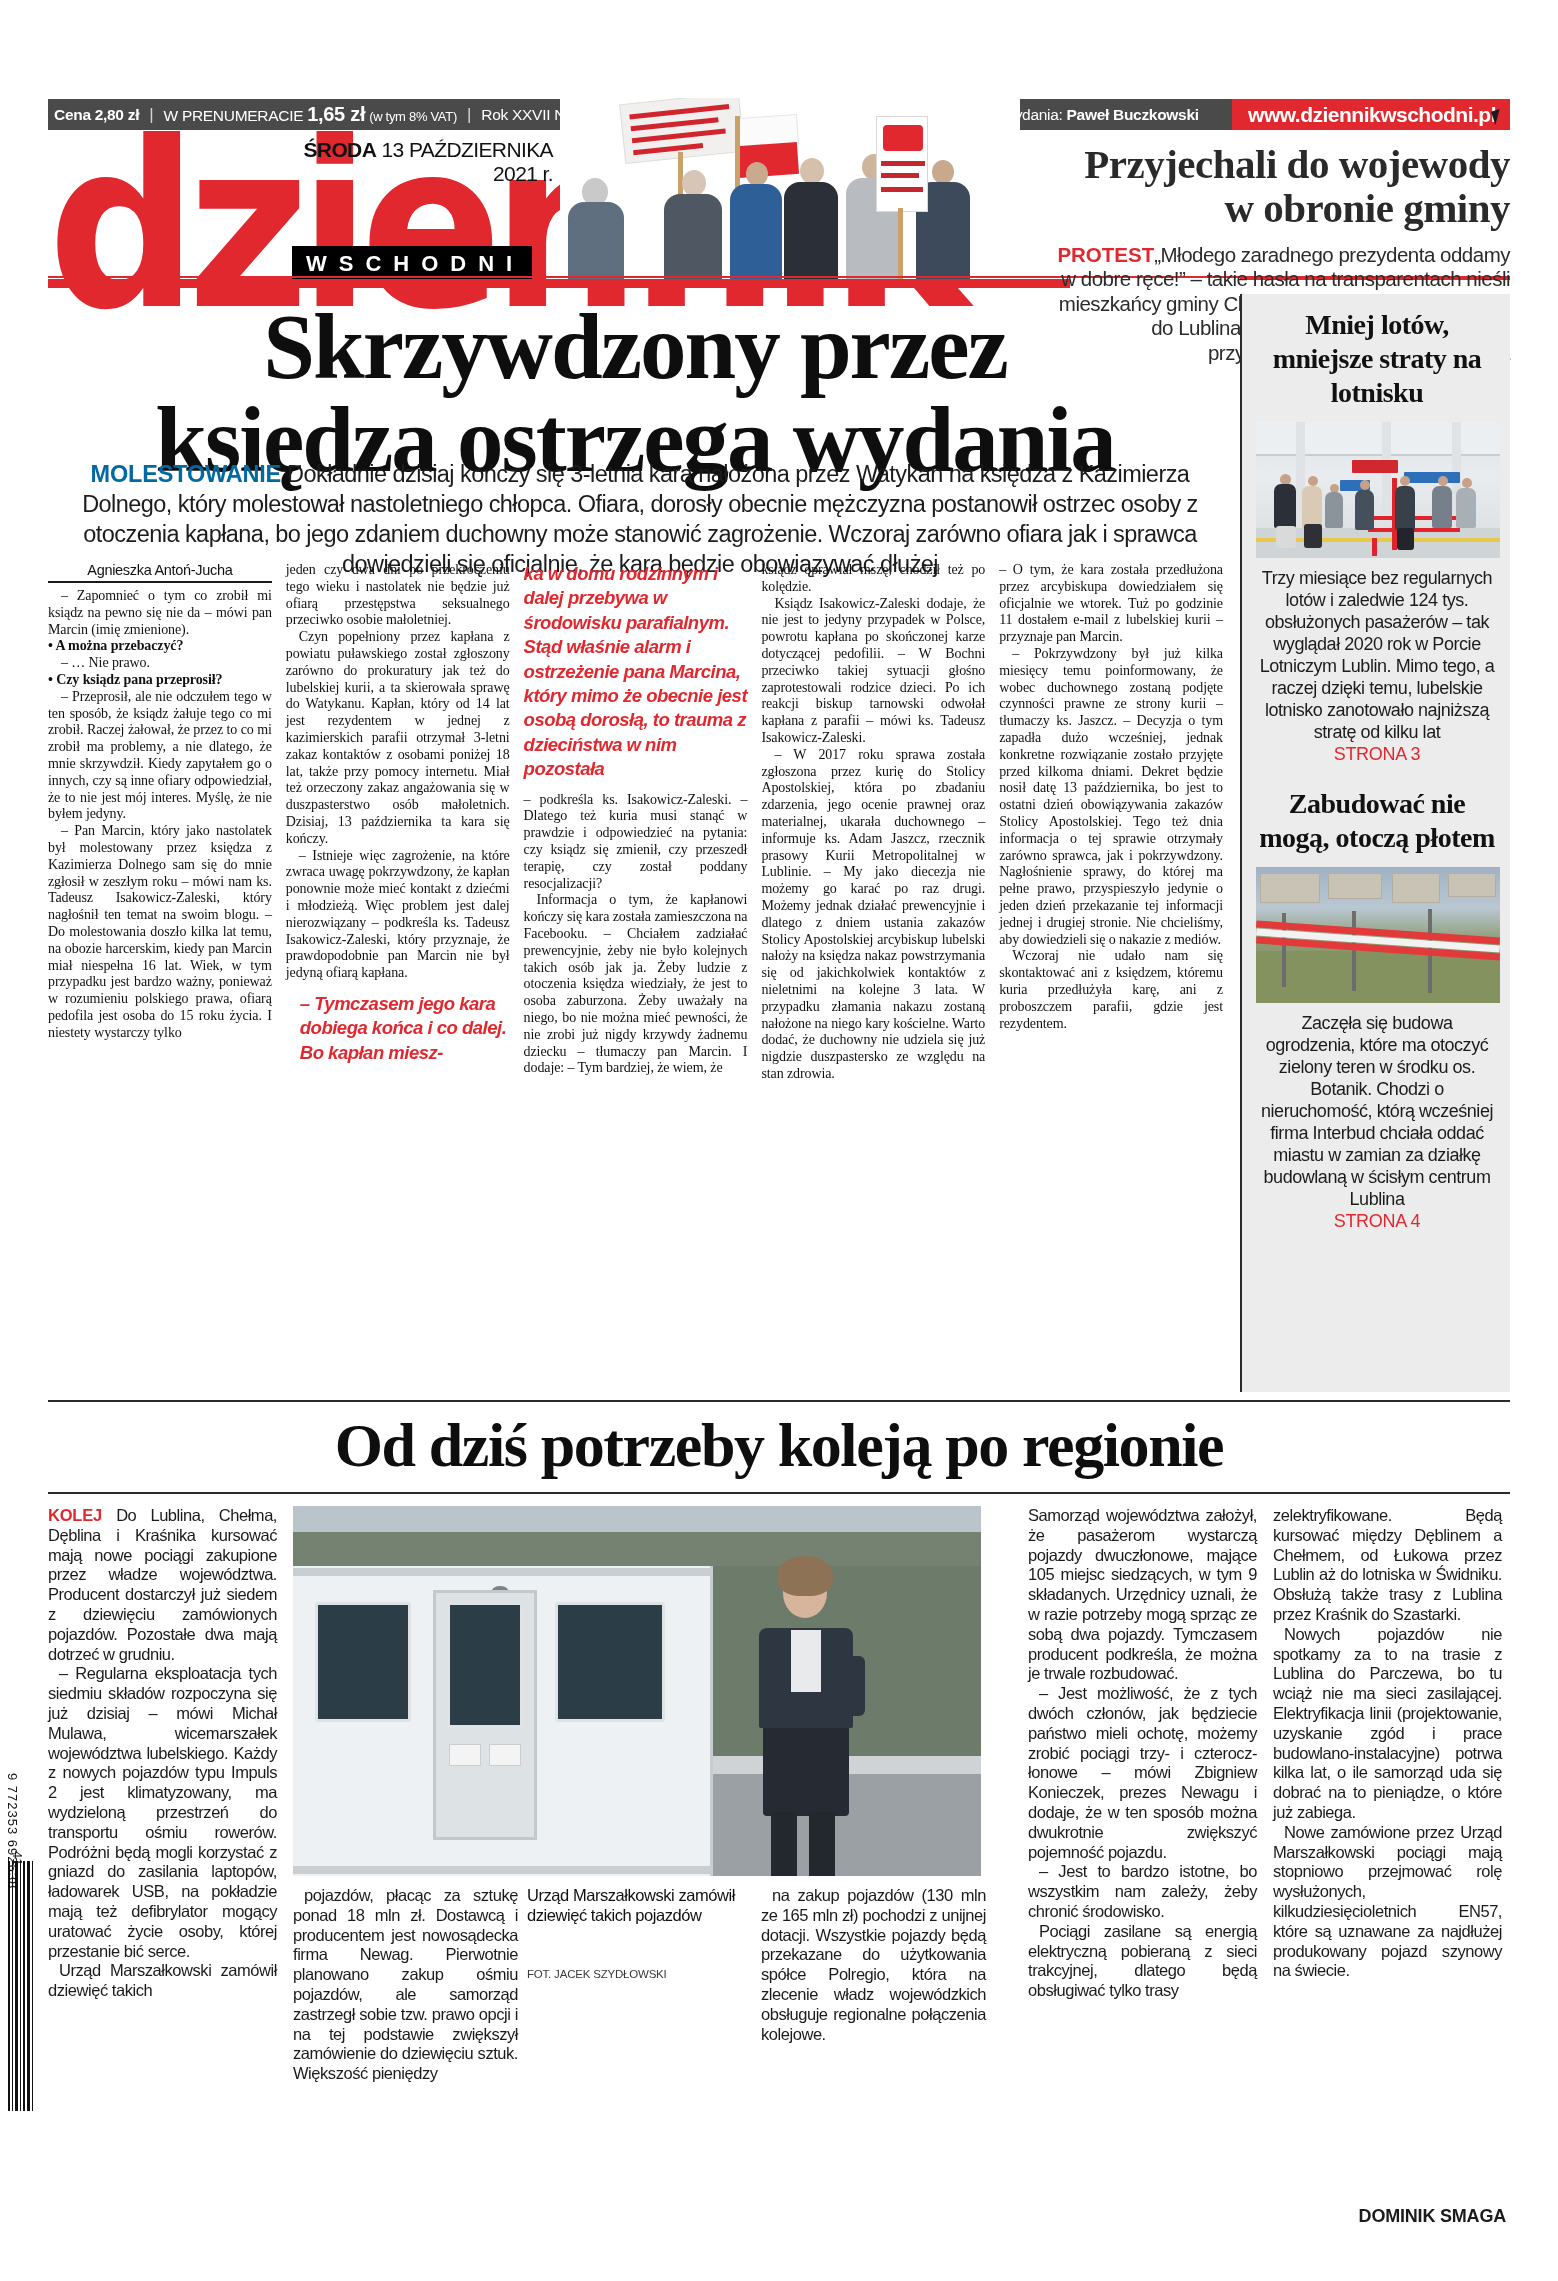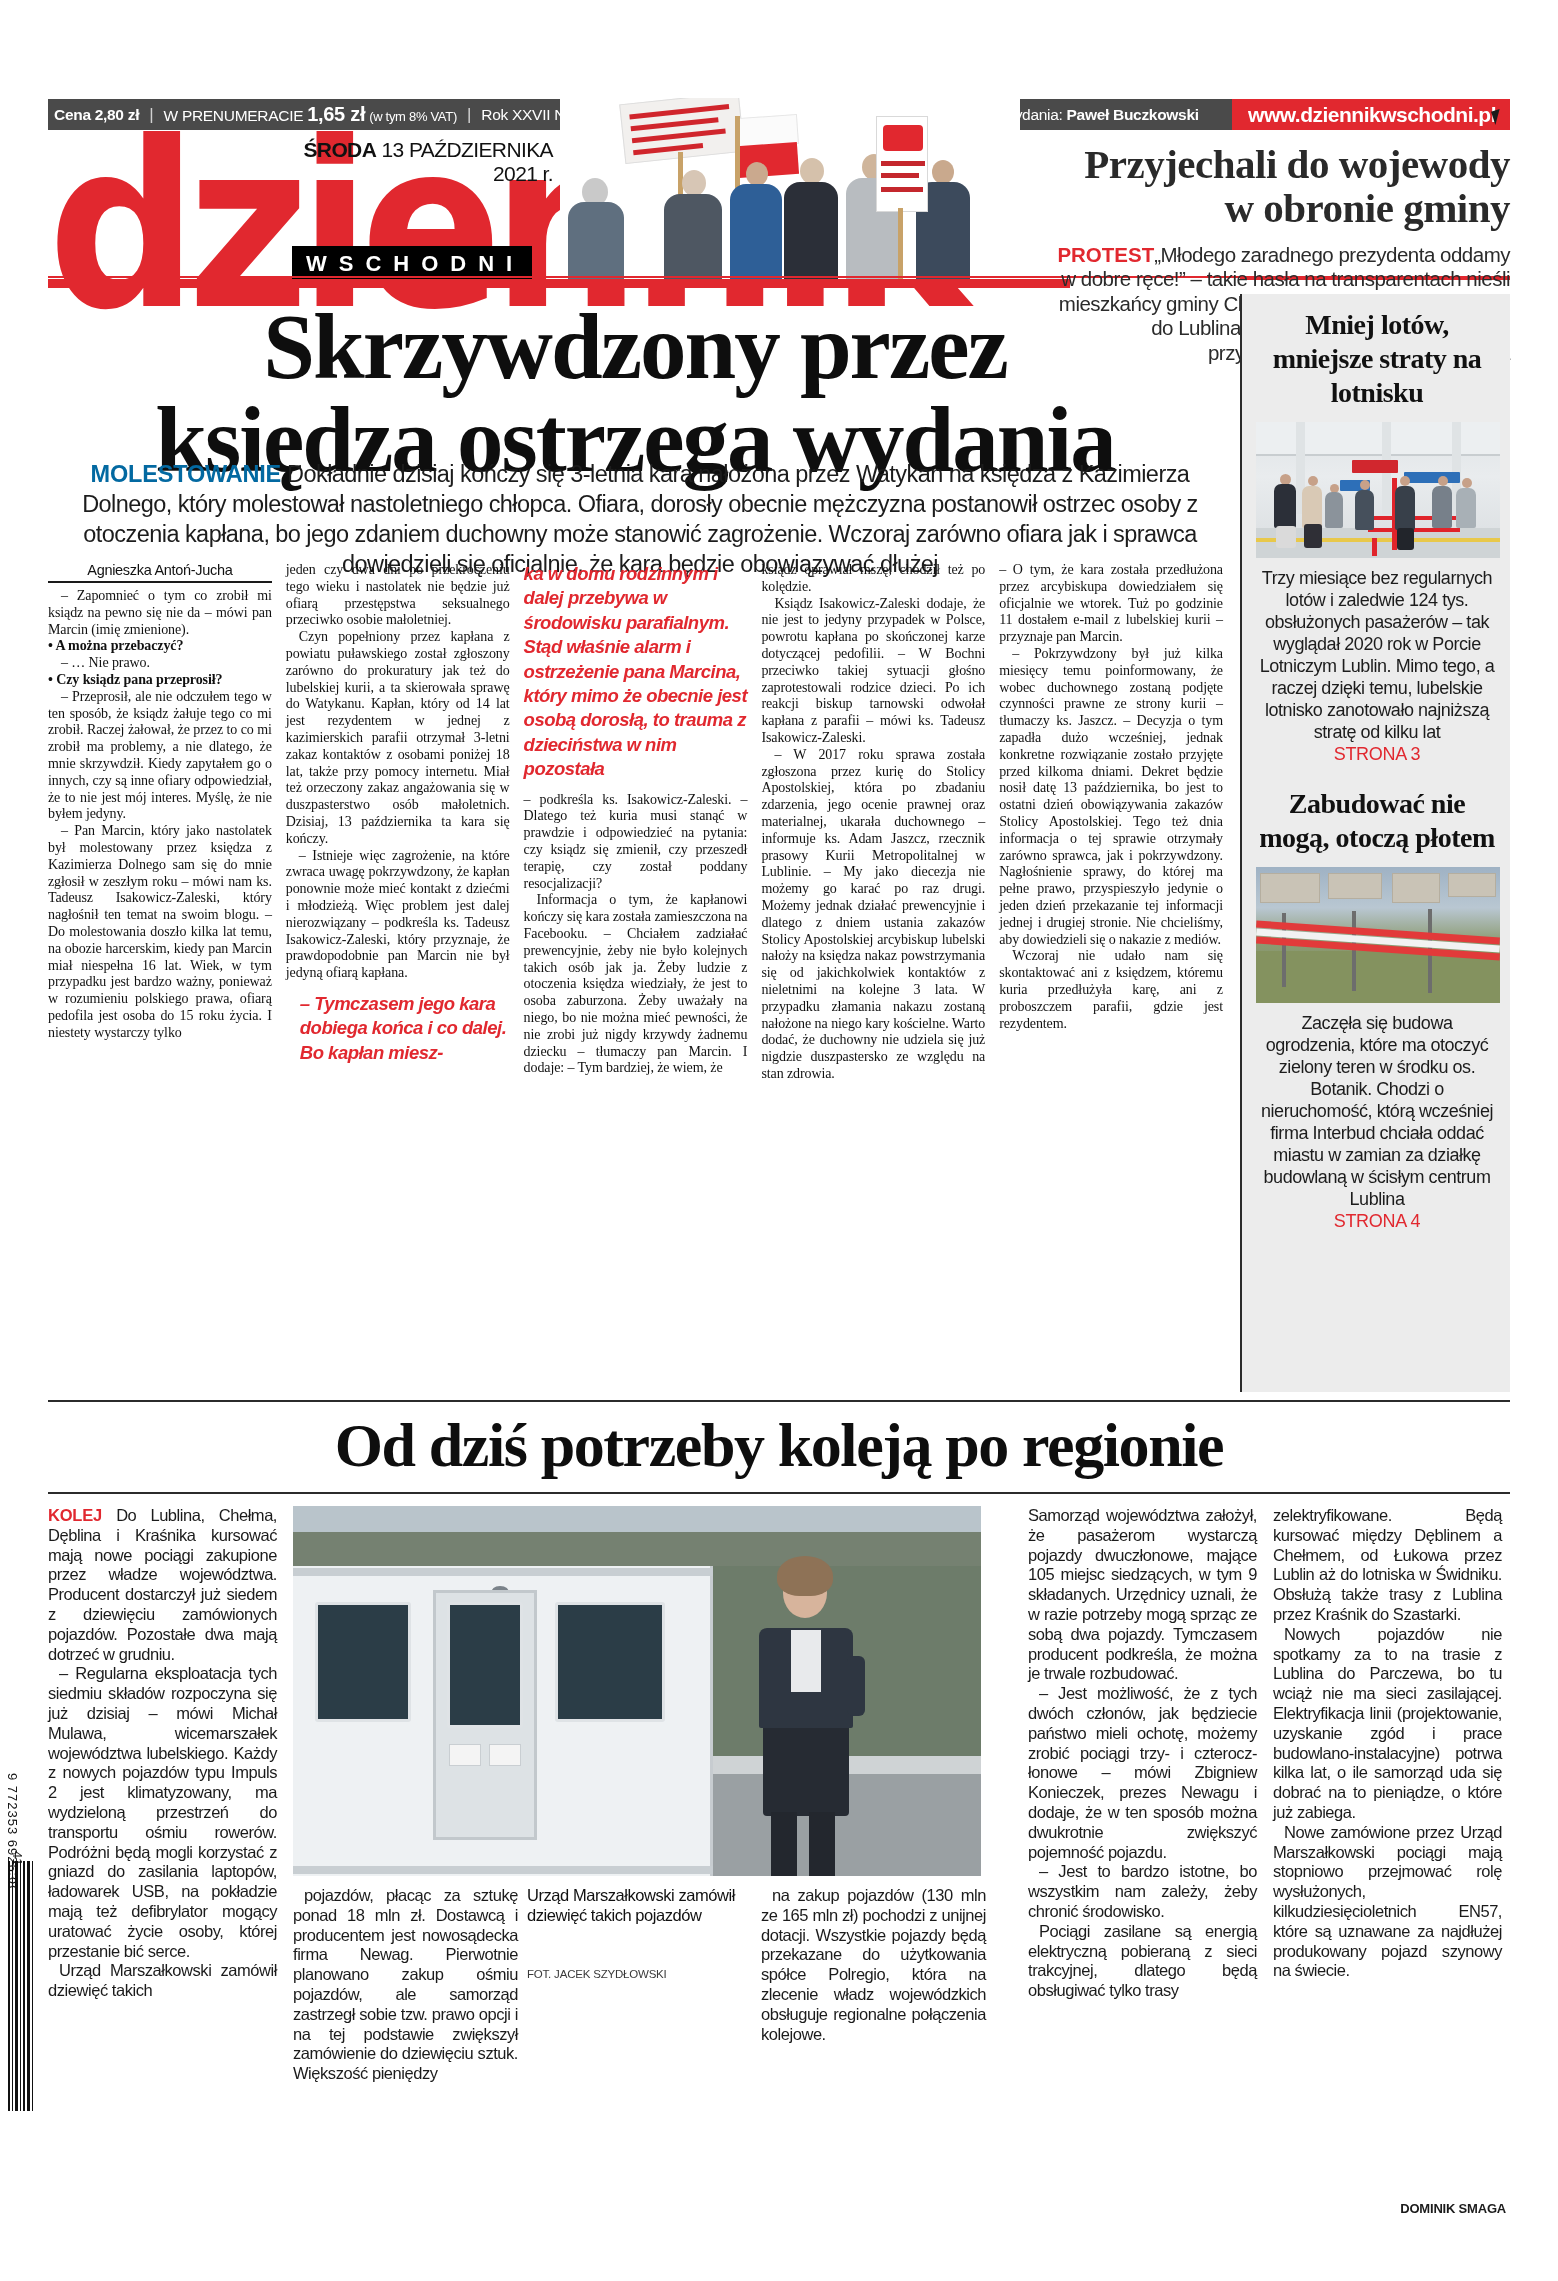--- a/index.html
+++ b/index.html
@@ -200,22 +200,22 @@
   }
   .bcol p.noind{text-indent:0;}
   .bcol p b.kolej{ color:#e1282f; font-weight:bold; letter-spacing:-0.2px;}
 
   .trainphoto{ position:absolute; left:293px; top:1506px; width:688px; height:370px; overflow:hidden; background:#8e969b;}
   .caption{ position:absolute; left:527px; top:1886px; width:225px;
      font-family:"Liberation Sans", sans-serif; font-size:16.5px; line-height:1.2;
      letter-spacing:-0.45px;}
   .credit{ position:absolute; left:527px; top:1968px; width:225px;
      font-family:"Liberation Sans", sans-serif; font-size:11.5px; letter-spacing:-0.2px; color:#3a3a3a;}
-  .sig{ position:absolute; right:52px; bottom:65px;
-     font-family:"Liberation Sans", sans-serif; font-weight:bold; font-size:13px;
+  .sig{ position:absolute; right:52px; bottom:54px;
+     font-family:"Liberation Sans", sans-serif; font-weight:bold; font-size:18px;
      letter-spacing:-0.2px; color:#1b1b1b;}
 
   
   .tr{position:absolute;inset:0;}
   .tr .sky{position:absolute;left:0;top:0;width:100%;height:62px;background:#b9c4cb;}
   .tr .trees{position:absolute;left:0;top:26px;width:100%;height:52px;background:#5f6b53;opacity:.75;}
   .tr .body{position:absolute;left:0;top:60px;width:420px;height:310px;background:#eef1f3;border-right:3px solid #c7ccd0;}
   .tr .win{position:absolute;background:#2b3d47;border:3px solid #dfe3e6;border-radius:3px;}
   .tr .door{position:absolute;background:#dde2e5;border:3px solid #c2c8cc;}
   .tr .stripe{position:absolute;left:0;width:420px;height:8px;background:#c8ced2;}

